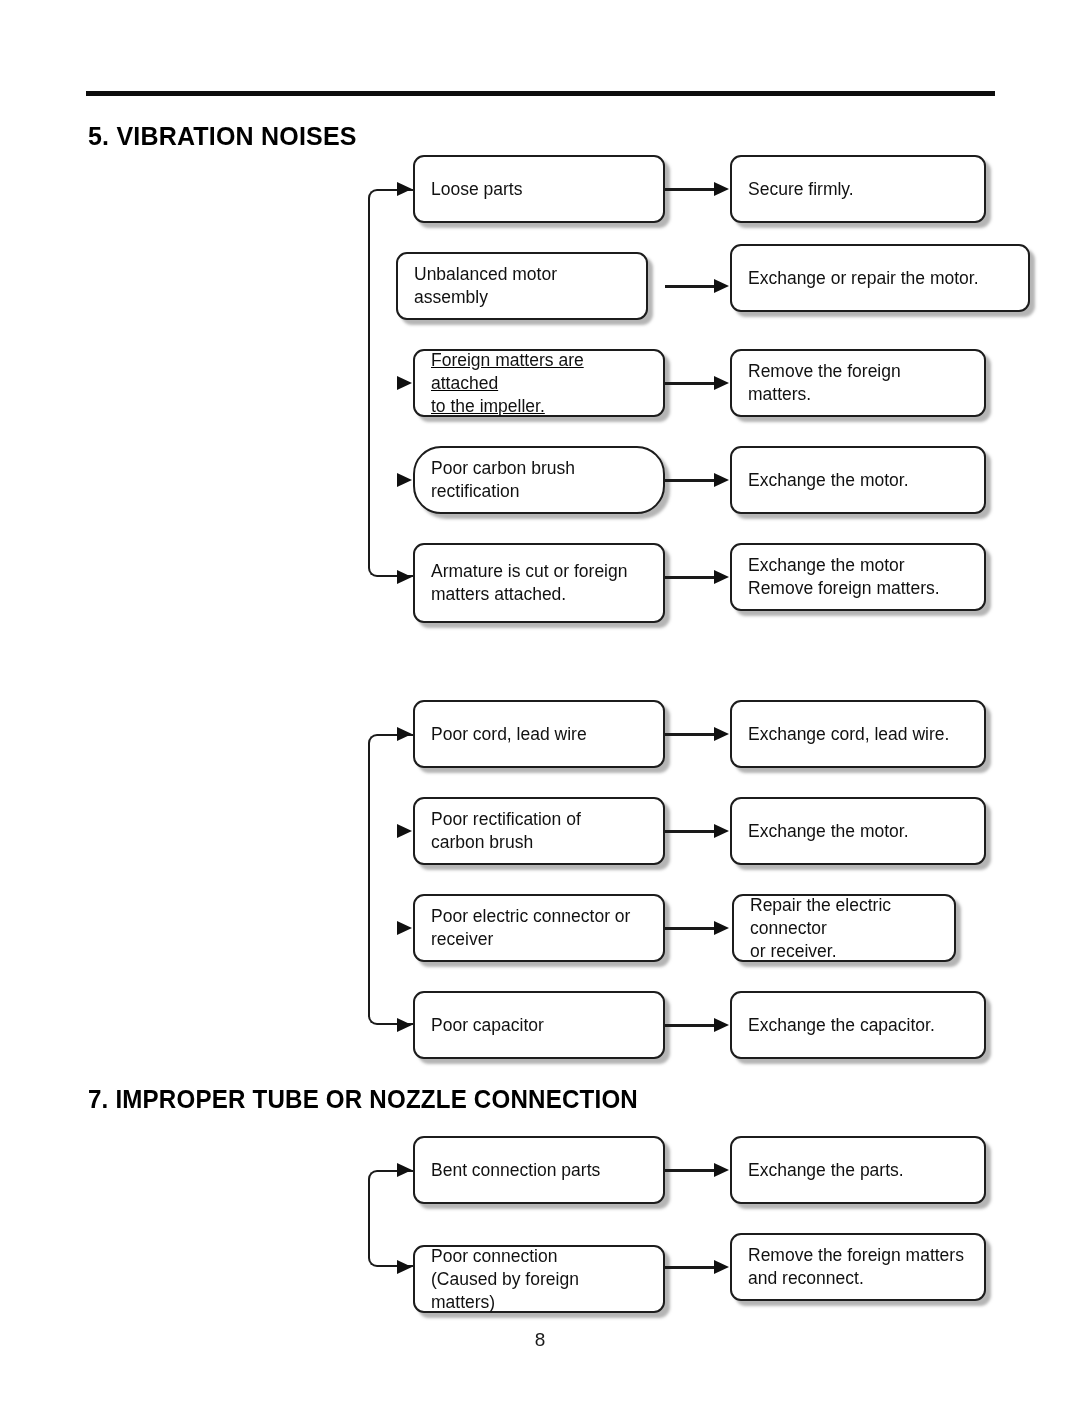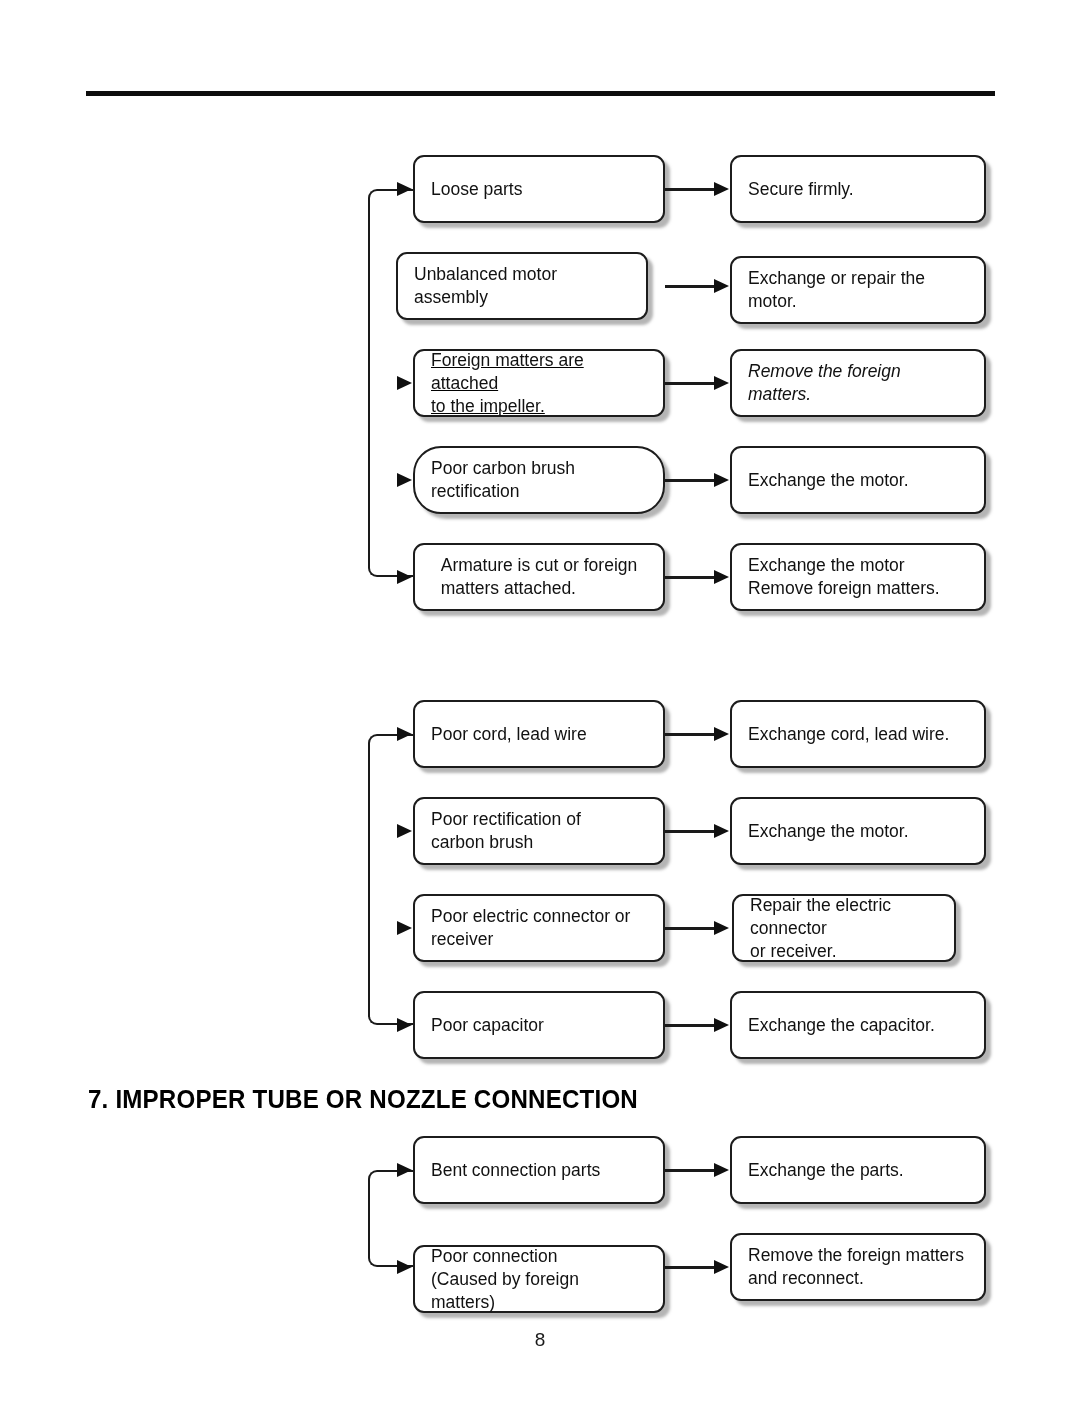--- a/index.html
+++ b/index.html
@@ -113,66 +113,67 @@
     color: #1a1a1a;
   }
 </style>
 </head>
 <body>
 
 <div id="page">
 
   <div class="top-rule"></div>
 
+  <div class="section-heading sec5">5. VIBRATION NOISES</div>
   <div class="flow sec5">
       <div class="spine" style="left: 368px; top: 189px; width: 45px; height: 388px;"></div>
       <div class="stub" style="left: 413px; top: 188px; width: 0px;"></div>
       <div class="arrowhead" style="left: 397px; top: 181.5px;"></div>
       <div class="node" style="left: 413px; top: 155px; width: 252px; height: 68px;">
         <span class="label">Loose parts</span>
       </div>
       <div class="stub" style="left: 665px; top: 188px; width: 51px;"></div>
       <div class="arrowhead" style="left: 714px; top: 181.5px;"></div>
       <div class="node" style="left: 730px; top: 155px; width: 256px; height: 68px;">
         <span class="label">Secure firmly.</span>
       </div>
       <div class="stub" style="left: 413px; top: 285px; width: 0px;"></div>
       <div class="arrowhead" style="left: 397px; top: 278.5px;"></div>
       <div class="node" style="left: 396px; top: 252px; width: 252px; height: 68px;">
         <span class="label">Unbalanced motor assembly</span>
       </div>
       <div class="stub" style="left: 665px; top: 285px; width: 51px;"></div>
       <div class="arrowhead" style="left: 714px; top: 278.5px;"></div>
-      <div class="node" style="left: 730px; top: 256px; width: 256px; height: 68px;">
+      <div class="node" style="left: 730px; top: 244px; width: 300px; height: 68px;">
         <span class="label">Exchange or repair the motor.</span>
       </div>
       <div class="stub" style="left: 413px; top: 382px; width: 0px;"></div>
       <div class="arrowhead" style="left: 397px; top: 375.5px;"></div>
       <div class="node" style="left: 413px; top: 349px; width: 252px; height: 68px; text-decoration: underline;">
         <span class="label">Foreign matters are attached
 to the impeller.</span>
       </div>
       <div class="stub" style="left: 665px; top: 382px; width: 51px;"></div>
       <div class="arrowhead" style="left: 714px; top: 375.5px;"></div>
-      <div class="node" style="left: 730px; top: 349px; width: 256px; height: 68px; font-style: italic;">
+      <div class="node" style="left: 730px; top: 349px; width: 256px; height: 68px;">
         <span class="label">Remove the foreign matters.</span>
       </div>
       <div class="stub" style="left: 413px; top: 479px; width: 0px;"></div>
       <div class="arrowhead" style="left: 397px; top: 472.5px;"></div>
       <div class="node" style="left: 413px; top: 446px; width: 252px; height: 68px; border-radius: 28px;">
         <span class="label">Poor carbon brush rectification</span>
       </div>
       <div class="stub" style="left: 665px; top: 479px; width: 51px;"></div>
       <div class="arrowhead" style="left: 714px; top: 472.5px;"></div>
       <div class="node" style="left: 730px; top: 446px; width: 256px; height: 68px;">
         <span class="label">Exchange the motor.</span>
       </div>
       <div class="stub" style="left: 413px; top: 576px; width: 0px;"></div>
       <div class="arrowhead" style="left: 397px; top: 569.5px;"></div>
-      <div class="node" style="left: 413px; top: 543px; width: 252px; height: 68px; justify-content: center;">
+      <div class="node" style="left: 413px; top: 543px; width: 252px; height: 80px;">
         <span class="label">Armature is cut or foreign
 matters attached.</span>
       </div>
       <div class="stub" style="left: 665px; top: 576px; width: 51px;"></div>
       <div class="arrowhead" style="left: 714px; top: 569.5px;"></div>
       <div class="node" style="left: 730px; top: 543px; width: 256px; height: 68px;">
         <span class="label">Exchange the motor
 Remove foreign matters.</span>
       </div>
     </div>

